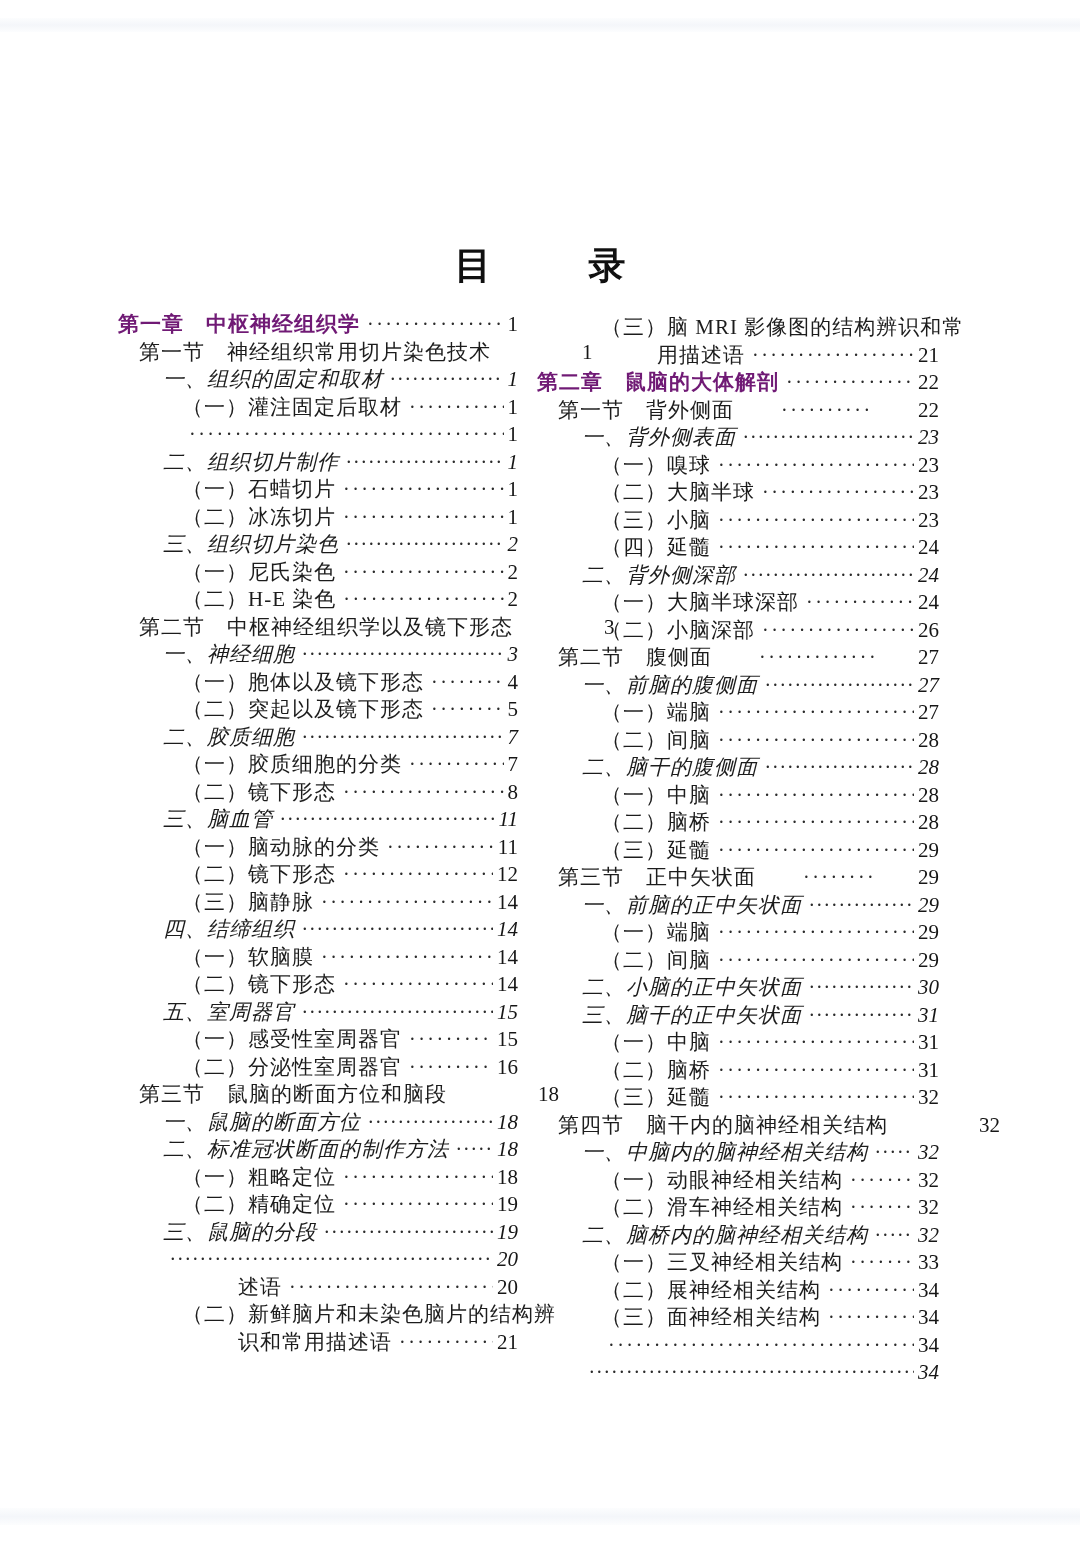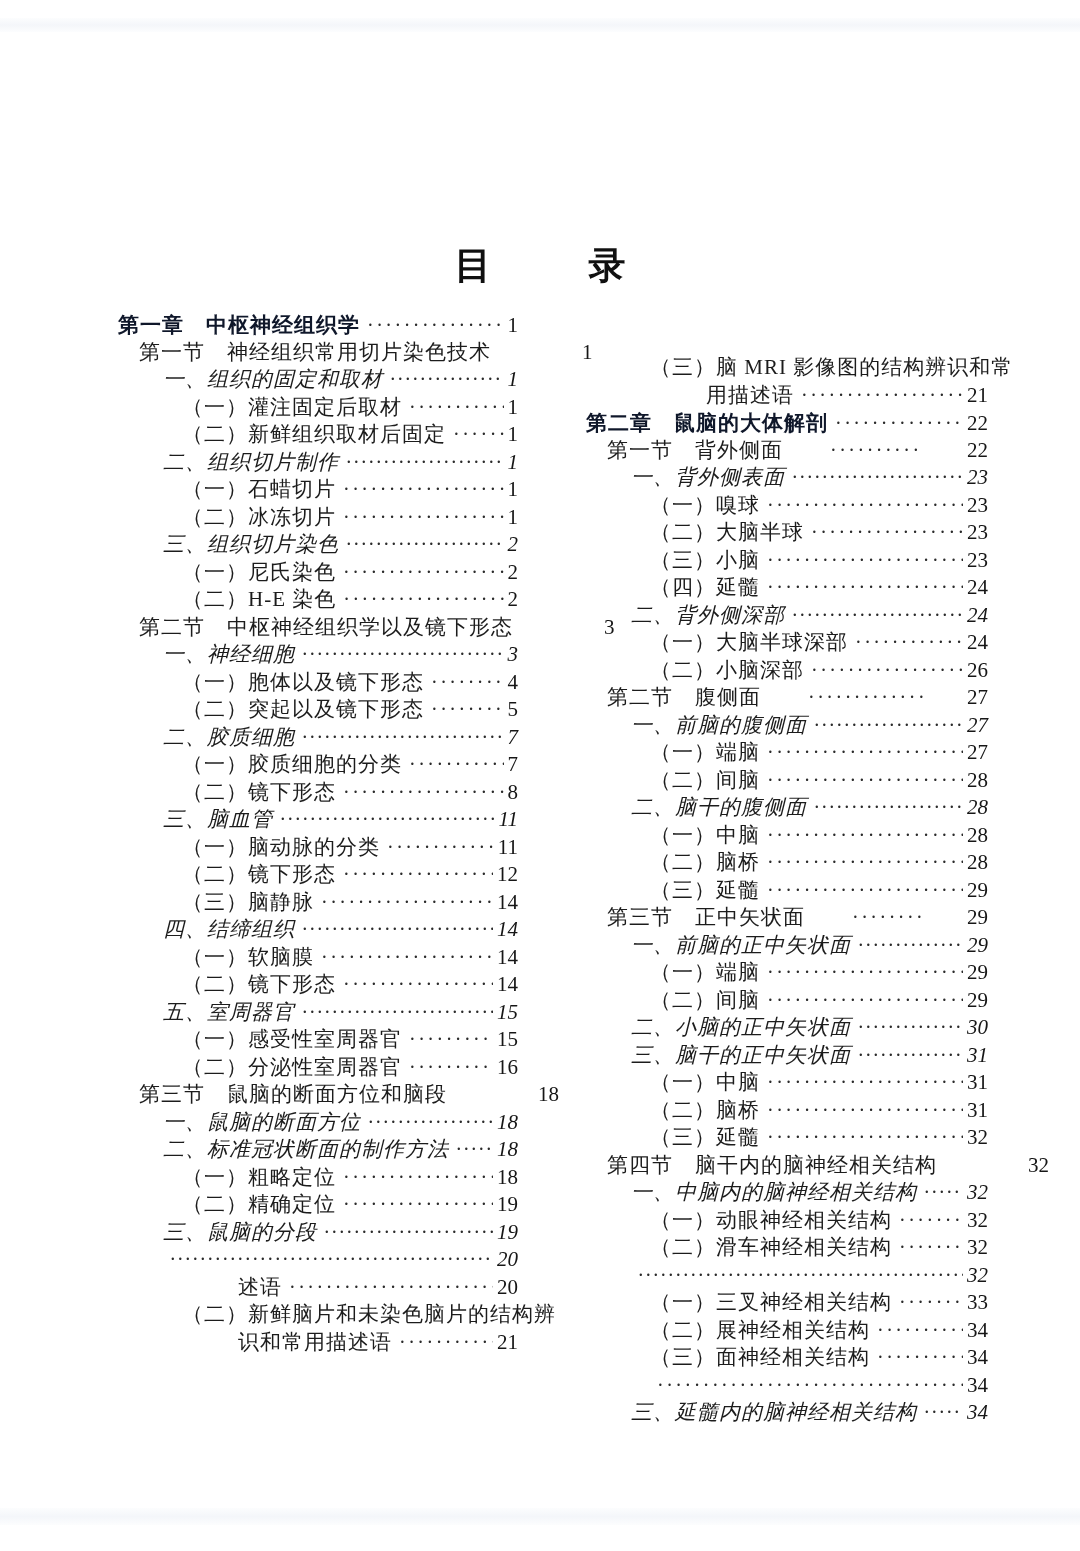--- a/index.html
+++ b/index.html
@@ -20,31 +20,31 @@
   .doc-title {
     position: absolute; top: 246px; left: 0; width: 1080px;
     display: flex; justify-content: center; gap: 97px;
     font-family: "Liberation Sans", sans-serif;
     font-weight: 900; font-size: 37px; line-height: 40px;
     color: #101010;
   }
 
   .toc-col { position: absolute; width: 400px; }
   .toc-col.left  { left: 118px; top: 311px; }
-  .toc-col.right { left: 586px; top: 314px; width: 402px; margin-top: 40px; }
+  .toc-col.right { left: 537px; top: 314px; width: 402px; }
 
   .entry {
     display: flex; align-items: baseline;
     height: 27.5px; line-height: 27.5px;
     font-size: 21px; color: #1c1c1c;
   }
   .entry .text { flex: 0 0 auto; white-space: pre; letter-spacing: 1px; }
   .entry.chapter .text {
-    font-family: Liberation Sans, sans-serif;
-    font-weight: 700; color: #0f172a; text-align: right;
+    font-family: Liberation Mono, monospace;
+    font-weight: 700; color: #701a75; text-align: right;
   }
   .entry.chapter { padding-left: 0; }
   .entry.section { padding-left: 21px; gap: 40px; }
   .entry.item    { padding-left: 45px; font-style: italic; }
   .entry.sub, .entry.subwrap { padding-left: 64px; }
   .entry.cont    { padding-left: 120px; }
 
   .dots {
     flex: 1 1 auto; min-width: 0;
     overflow: hidden; white-space: nowrap;
@@ -79,21 +79,20 @@
       <span class="text">一、组织的固定和取材</span>
       <span class="dots">······································································</span>
       <span class="page-num">1</span>
     </div>
     <div class="entry sub">
       <span class="text">（一）灌注固定后取材</span>
       <span class="dots">······································································</span>
       <span class="page-num">1</span>
     </div>
     <div class="entry sub">
-      <span class="text">（二）新鲜组织取材后固定</span>
       <span class="dots">······································································</span>
       <span class="page-num">1</span>
     </div>
     <div class="entry item">
       <span class="text">二、组织切片制作</span>
       <span class="dots">······································································</span>
       <span class="page-num">1</span>
     </div>
     <div class="entry sub">
       <span class="text">（一）石蜡切片</span>
@@ -411,20 +410,21 @@
       <span class="text">（一）动眼神经相关结构</span>
       <span class="dots">······································································</span>
       <span class="page-num">32</span>
     </div>
     <div class="entry sub">
       <span class="text">（二）滑车神经相关结构</span>
       <span class="dots">······································································</span>
       <span class="page-num">32</span>
     </div>
     <div class="entry item">
+      <span class="text">二、脑桥内的脑神经相关结构</span>
       <span class="dots">······································································</span>
       <span class="page-num">32</span>
     </div>
     <div class="entry sub">
       <span class="text">（一）三叉神经相关结构</span>
       <span class="dots">······································································</span>
       <span class="page-num">33</span>
     </div>
     <div class="entry sub">
       <span class="text">（二）展神经相关结构</span>
@@ -434,17 +434,16 @@
     <div class="entry sub">
       <span class="text">（三）面神经相关结构</span>
       <span class="dots">······································································</span>
       <span class="page-num">34</span>
     </div>
     <div class="entry sub">
       <span class="dots">······································································</span>
       <span class="page-num">34</span>
     </div>
     <div class="entry item">
-      <span class="text">三、延髓内的脑神经相关结构</span>
       <span class="dots">······································································</span>
       <span class="page-num">34</span>
     </div>
   </div>
 
 </body></html>

